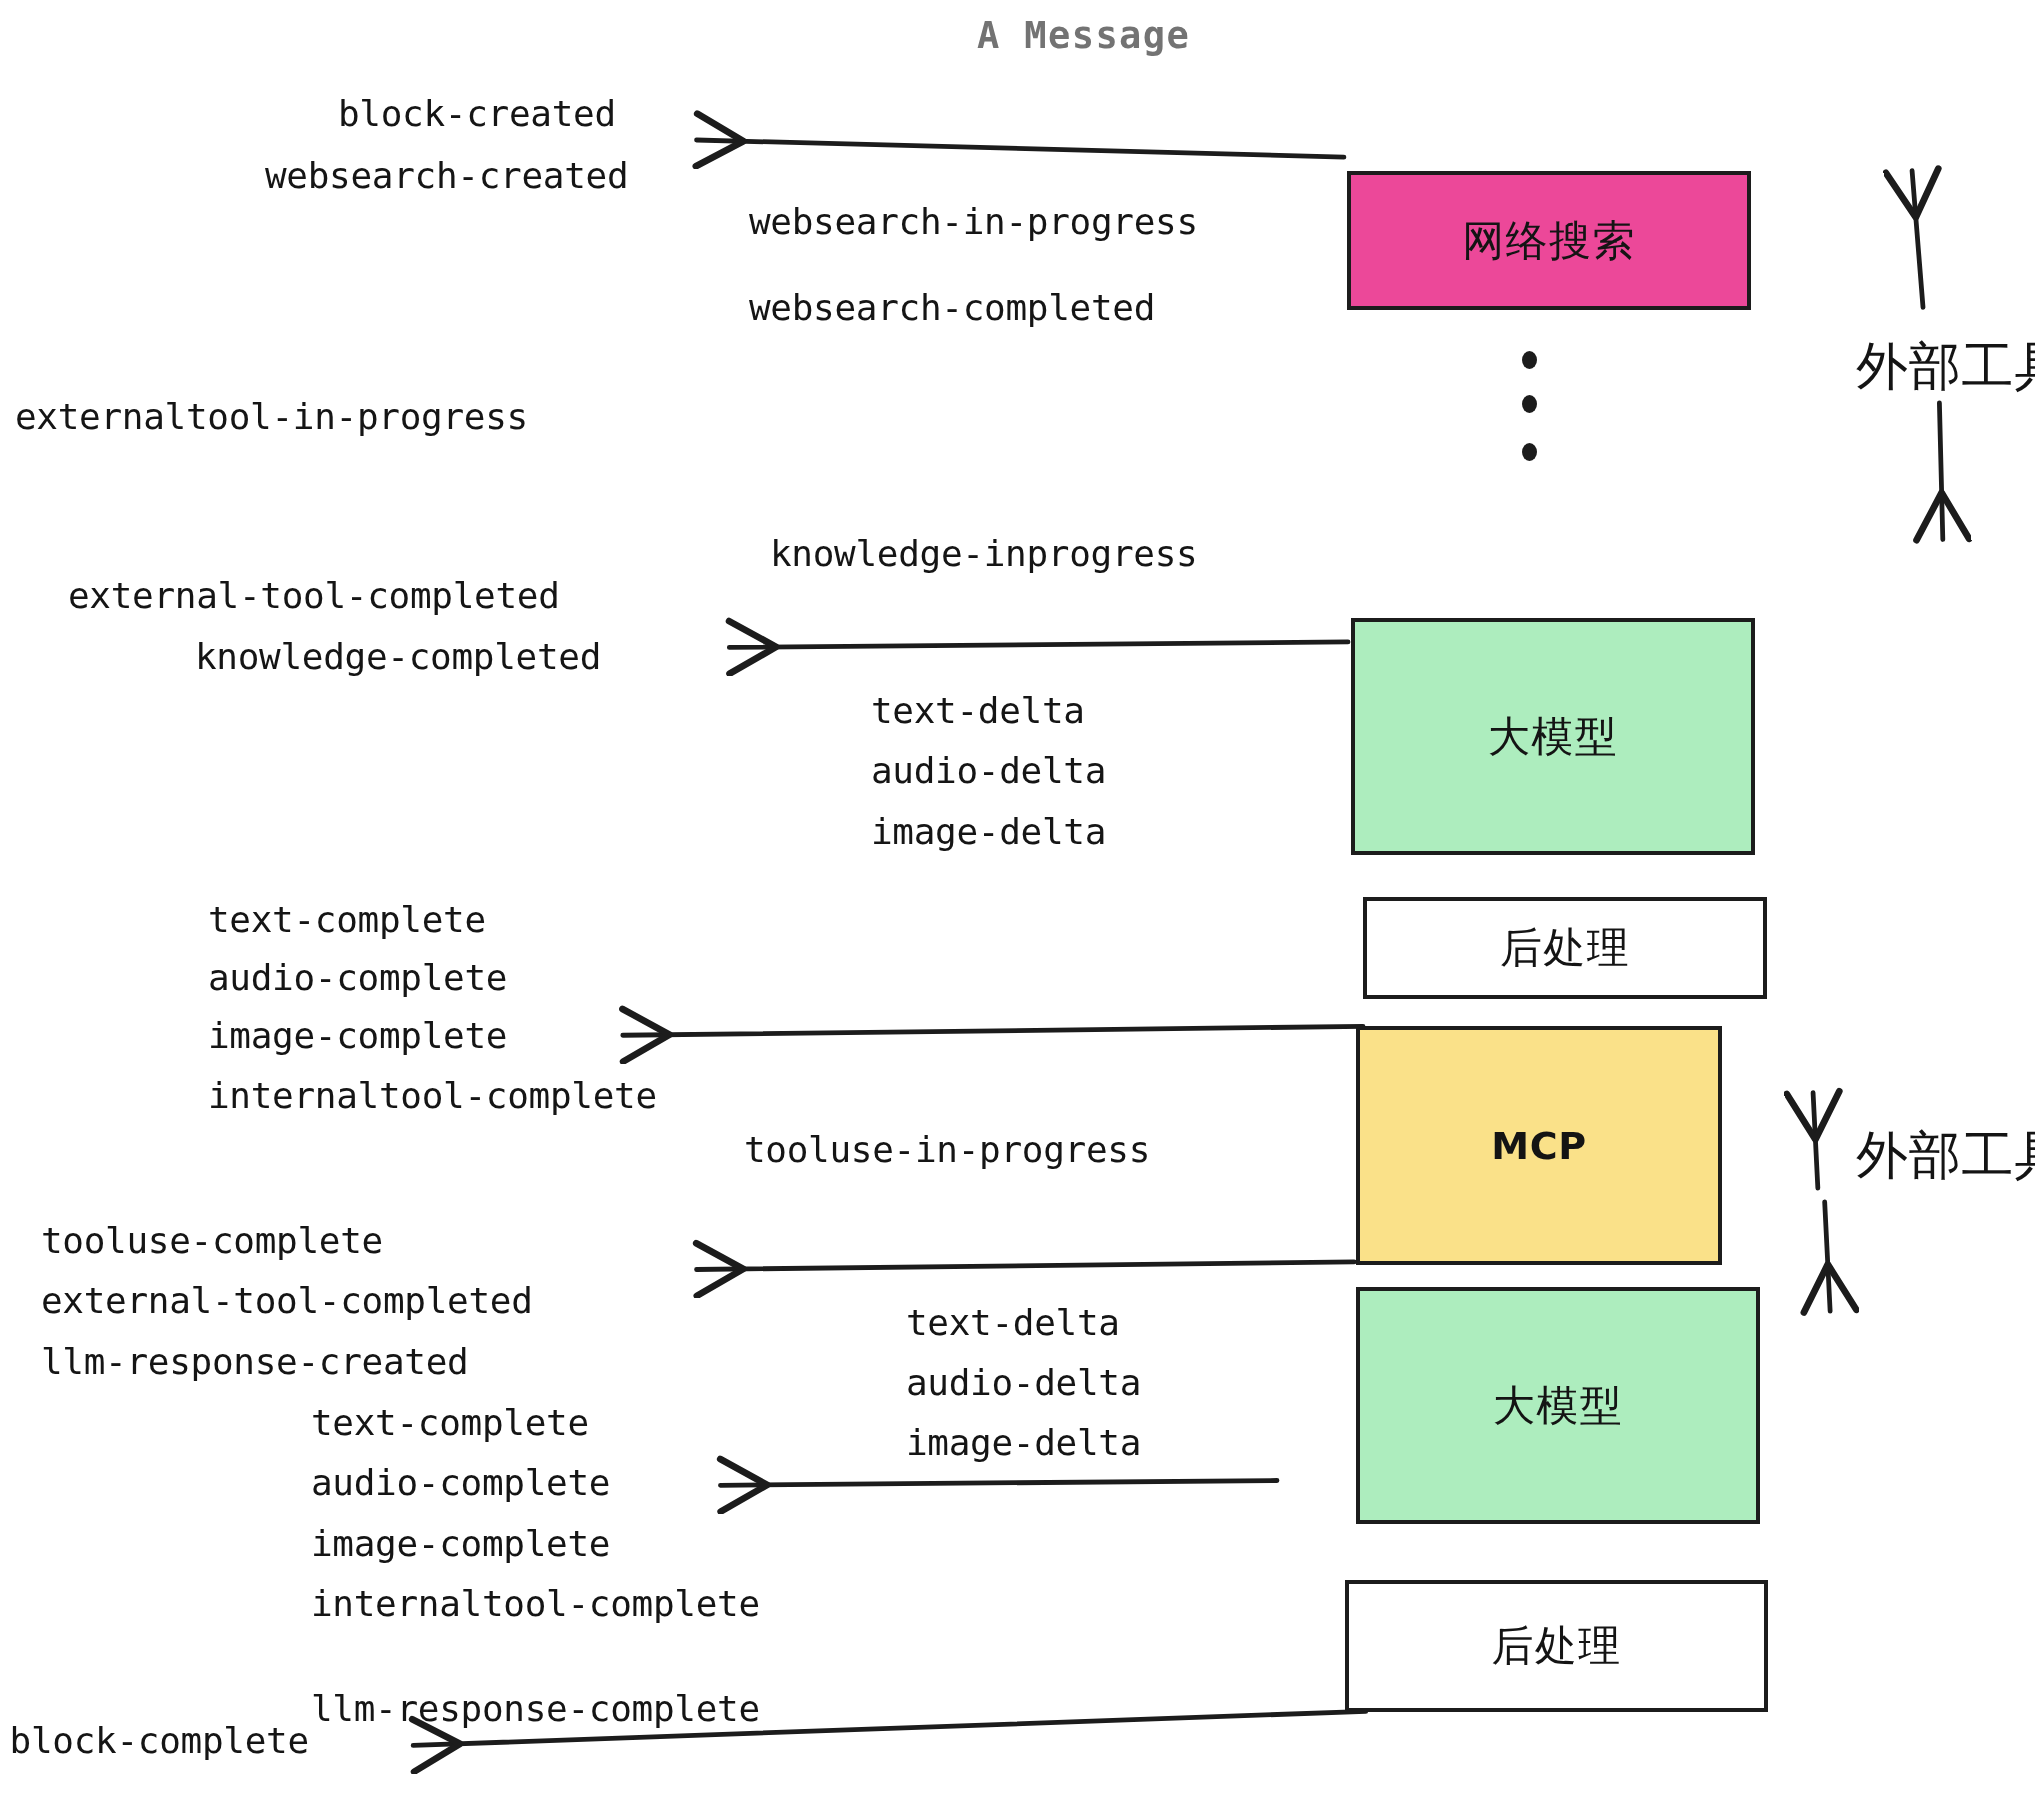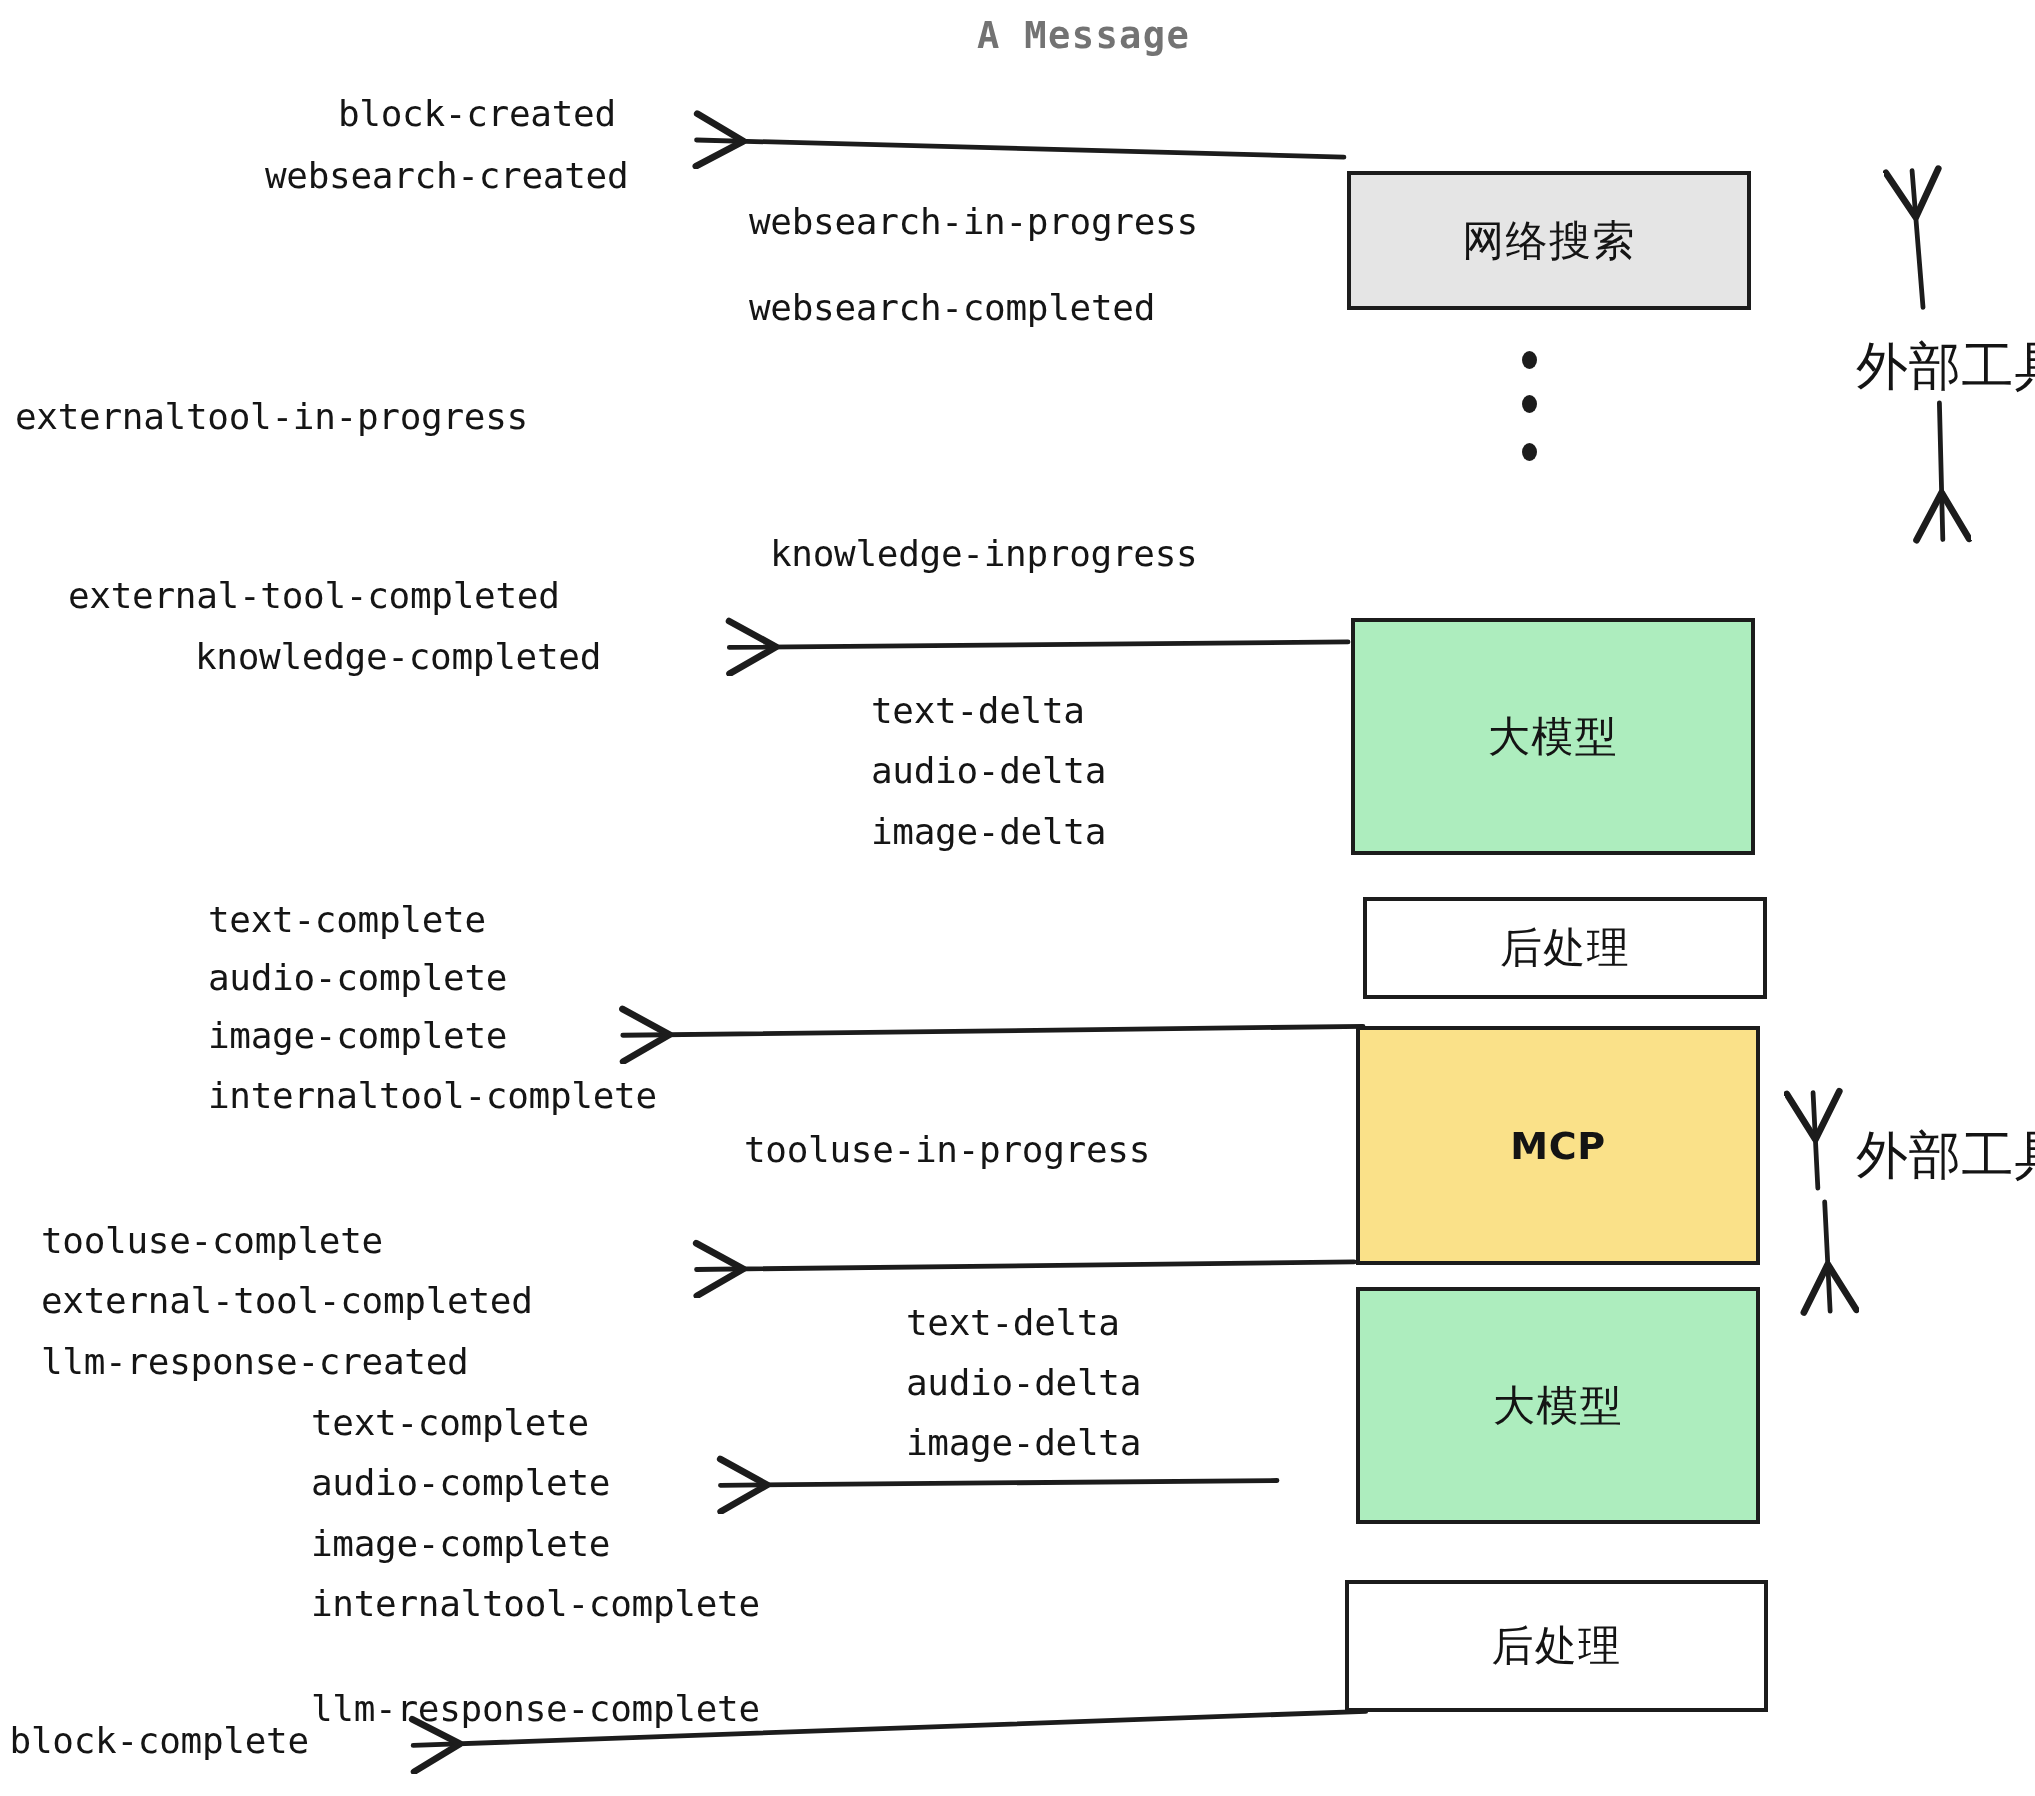--- a/index.html
+++ b/index.html
@@ -114,38 +114,38 @@
   <div class="evt" style="left:906px; top:1425px;">image-delta</div>
 
   <div class="evt" style="left:311px; top:1405px;">text-complete</div>
   <div class="evt" style="left:311px; top:1465px;">audio-complete</div>
   <div class="evt" style="left:311px; top:1526px;">image-complete</div>
   <div class="evt" style="left:311px; top:1586px;">internaltool-complete</div>
   <div class="evt" style="left:311px; top:1646px;margin-top:45px;">llm-response-complete</div>
 
   <div class="evt" style="left:9.6px; top:1723px;">block-complete</div>
 
-  <div class="box" style="left:1347px; top:171px; width:404px; height:139px; background:#e5e5e5;">
+  <div class="box" style="left:1347px; top:171px; width:404px; height:139px; background:#ec4899;">
     <span class="box-label">网络搜索</span>
   </div>
 
   <div class="dot" style="left:1522px; top:351px;"></div>
   <div class="dot" style="left:1522px; top:395px;"></div>
   <div class="dot" style="left:1522px; top:443px;"></div>
 
 
   <div class="box" style="left:1351px; top:618px; width:404px; height:237px; background:#ADEDBE;">
     <span class="box-label">大模型</span>
   </div>
 
   <div class="box" style="left:1363px; top:897px; width:404px; height:102px; background:#FFFFFF;">
     <span class="box-label">后处理</span>
   </div>
 
-  <div class="box" style="left:1356px; top:1026px; width:404px; height:239px; background:#FAE189;">
+  <div class="box" style="left:1356px; top:1026px; width:366px; height:239px; background:#FAE189;">
     <span class="box-label latin">MCP</span>
   </div>
 
   <div class="box" style="left:1356px; top:1287px; width:404px; height:237px; background:#ADEDBE;">
     <span class="box-label">大模型</span>
   </div>
 
   <div class="box" style="left:1345px; top:1580px; width:423px; height:132px; background:#FFFFFF;">
     <span class="box-label">后处理</span>
   </div>

